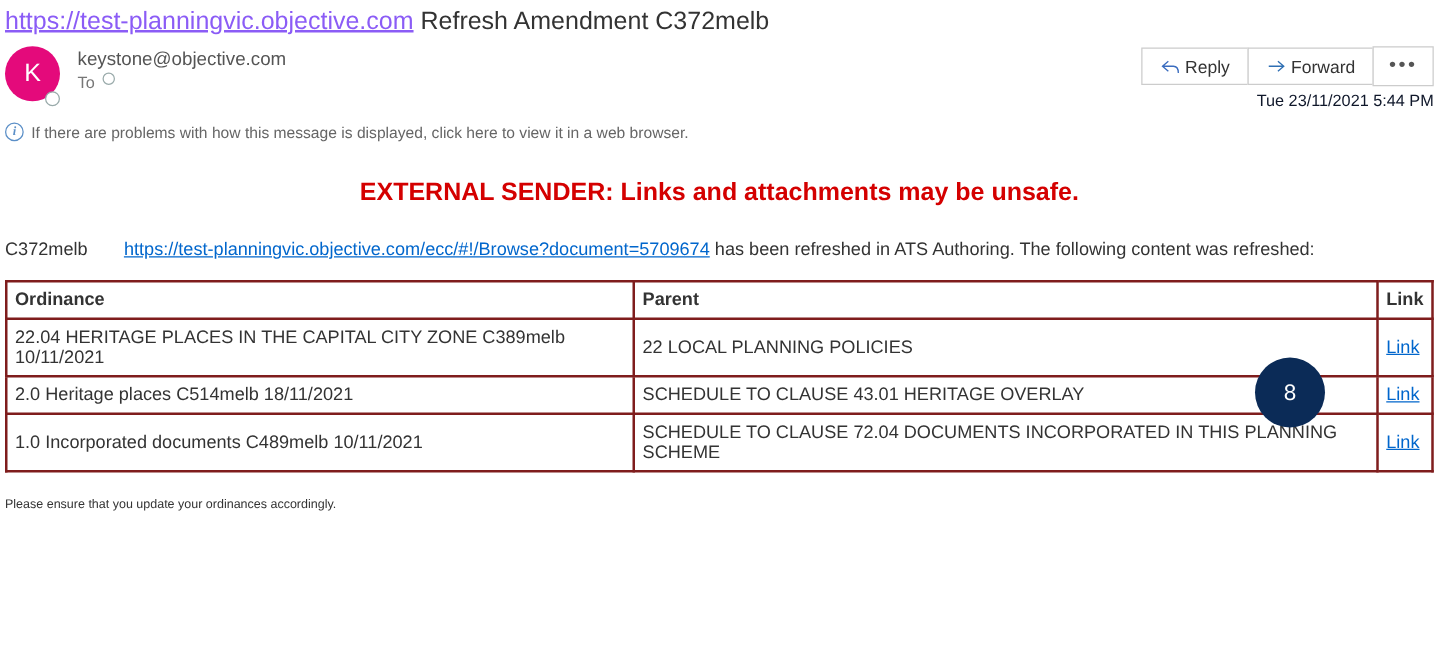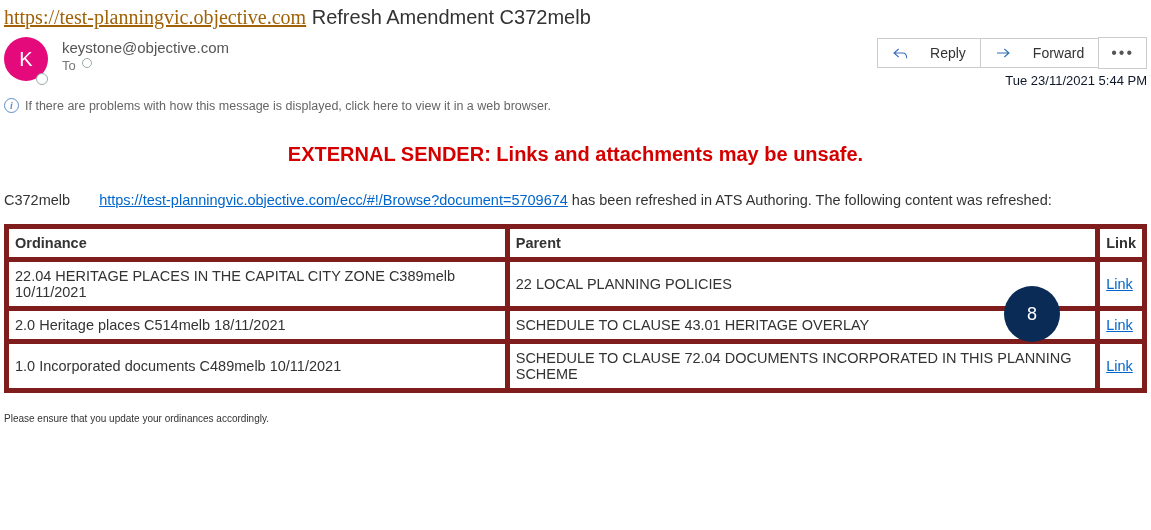--- a/index.html
+++ b/index.html
@@ -12,23 +12,22 @@
     }
     .container { padding: 2px 4px; }
 
     
     .subject {
       font-size: 20px;
       color: #333;
       padding: 4px 0 8px 0;
     }
     .subject a {
-      color: #a16207;
+      color: #8b5cf6;
       text-decoration: underline;
-      font-family: Liberation Serif, serif;
     }
 
     
     .header-row {
       display: flex;
       align-items: flex-start;
       gap: 10px;
       position: relative;
     }
     .avatar-wrap { position: relative; width: 48px; height: 48px; }
@@ -55,21 +54,21 @@
     .to-label { color: #777; }
     .presence-small {
       width: 10px; height: 10px; border-radius: 50%;
       border: 1.5px solid #9aa; background: #fff; display: inline-block;
     }
 
     .actions {
       display: flex; align-items: center;
     }
     .action-btn {
-      display: flex; align-items: center; gap: 22px;
+      display: flex; align-items: center; gap: 4px;
       border: 1px solid #ccc;
       padding: 6px 14px;
       font-size: 14px;
       color: #333;
       background: #fff;
       margin-left: -1px;
       cursor: pointer;
     }
     .action-btn:first-child { margin-left: 0; }
     .action-btn svg { width: 16px; height: 14px; }
@@ -115,21 +114,21 @@
     }
     .body-text a { color: #0066cc; text-decoration: underline; margin-left: 25px; }
 
     
     table.content {
       border-collapse: collapse;
       width: 100%;
       font-size: 14.5px;
     }
     table.content th, table.content td {
-      border: 5px solid #7f1d1d;
+      border: 2px solid #7f1d1d;
       padding: 6px 6px;
       text-align: left;
       vertical-align: middle;
     }
     table.content th { font-weight: bold; }
     table.content td.link-cell a {
       color: #0066cc; text-decoration: underline;
     }
 
     

